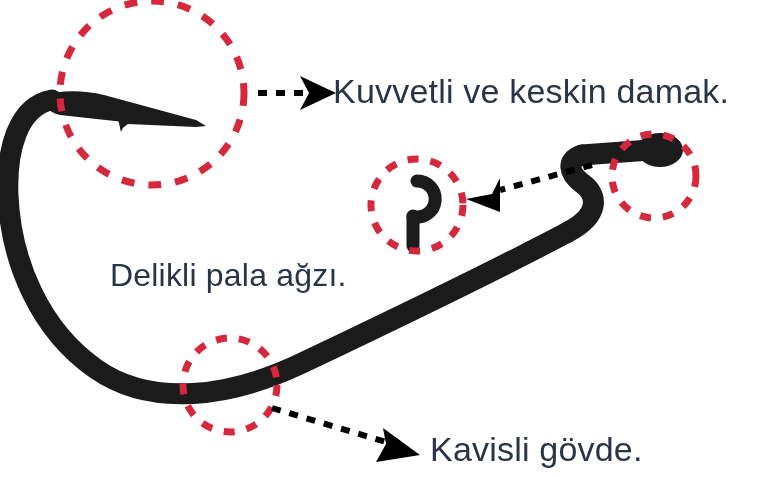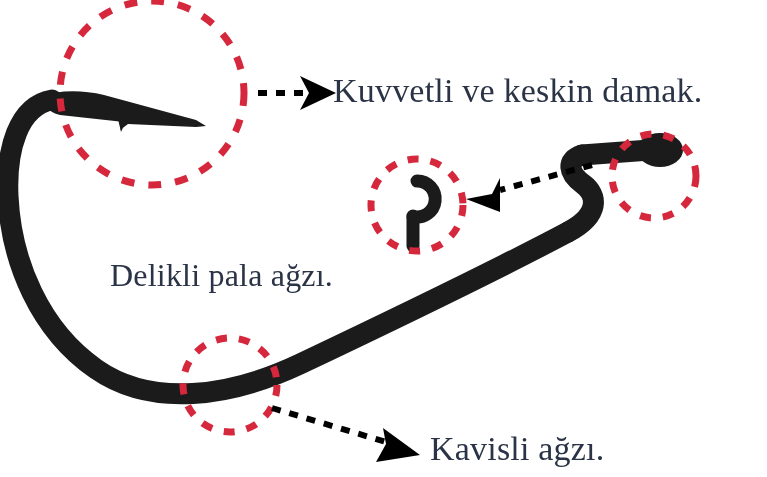--- a/index.html
+++ b/index.html
@@ -20,21 +20,21 @@
   #figure {
     position: absolute;
     left: 0;
     top: 0;
     width: 767px;
     height: 477px;
   }
   .label {
     position: absolute;
     color: #2b3446;
-    font-family: Liberation Serif, serif;
+    font-family: Liberation Sans, sans-serif;
     font-weight: 400;
     white-space: nowrap;
     letter-spacing: 0.2px;
     line-height: 1;
   }
   #label-point {
     left: 333px;
     top: 74px;
     font-size: 34px;
   }
@@ -117,15 +117,15 @@
     <g>
       <line x1="272" y1="408" x2="386" y2="442" stroke="#000000" stroke-width="6" stroke-dasharray="9 9"></line>
       <path fill="#000000" d="M 383,428 L 420,455 L 376,462 L 386,444 Z"></path>
     </g>
   </svg>
 
   <div class="label" id="label-point">Kuvvetli ve keskin damak.</div>
 
   <div class="label" id="label-eye">Delikli pala ağzı.</div>
 
-  <div class="label" id="label-body">Kavisli ağzı.</div>
+  <div class="label" id="label-body">Kavisli gövde.</div>
 
 </div>
 
 </body></html>

